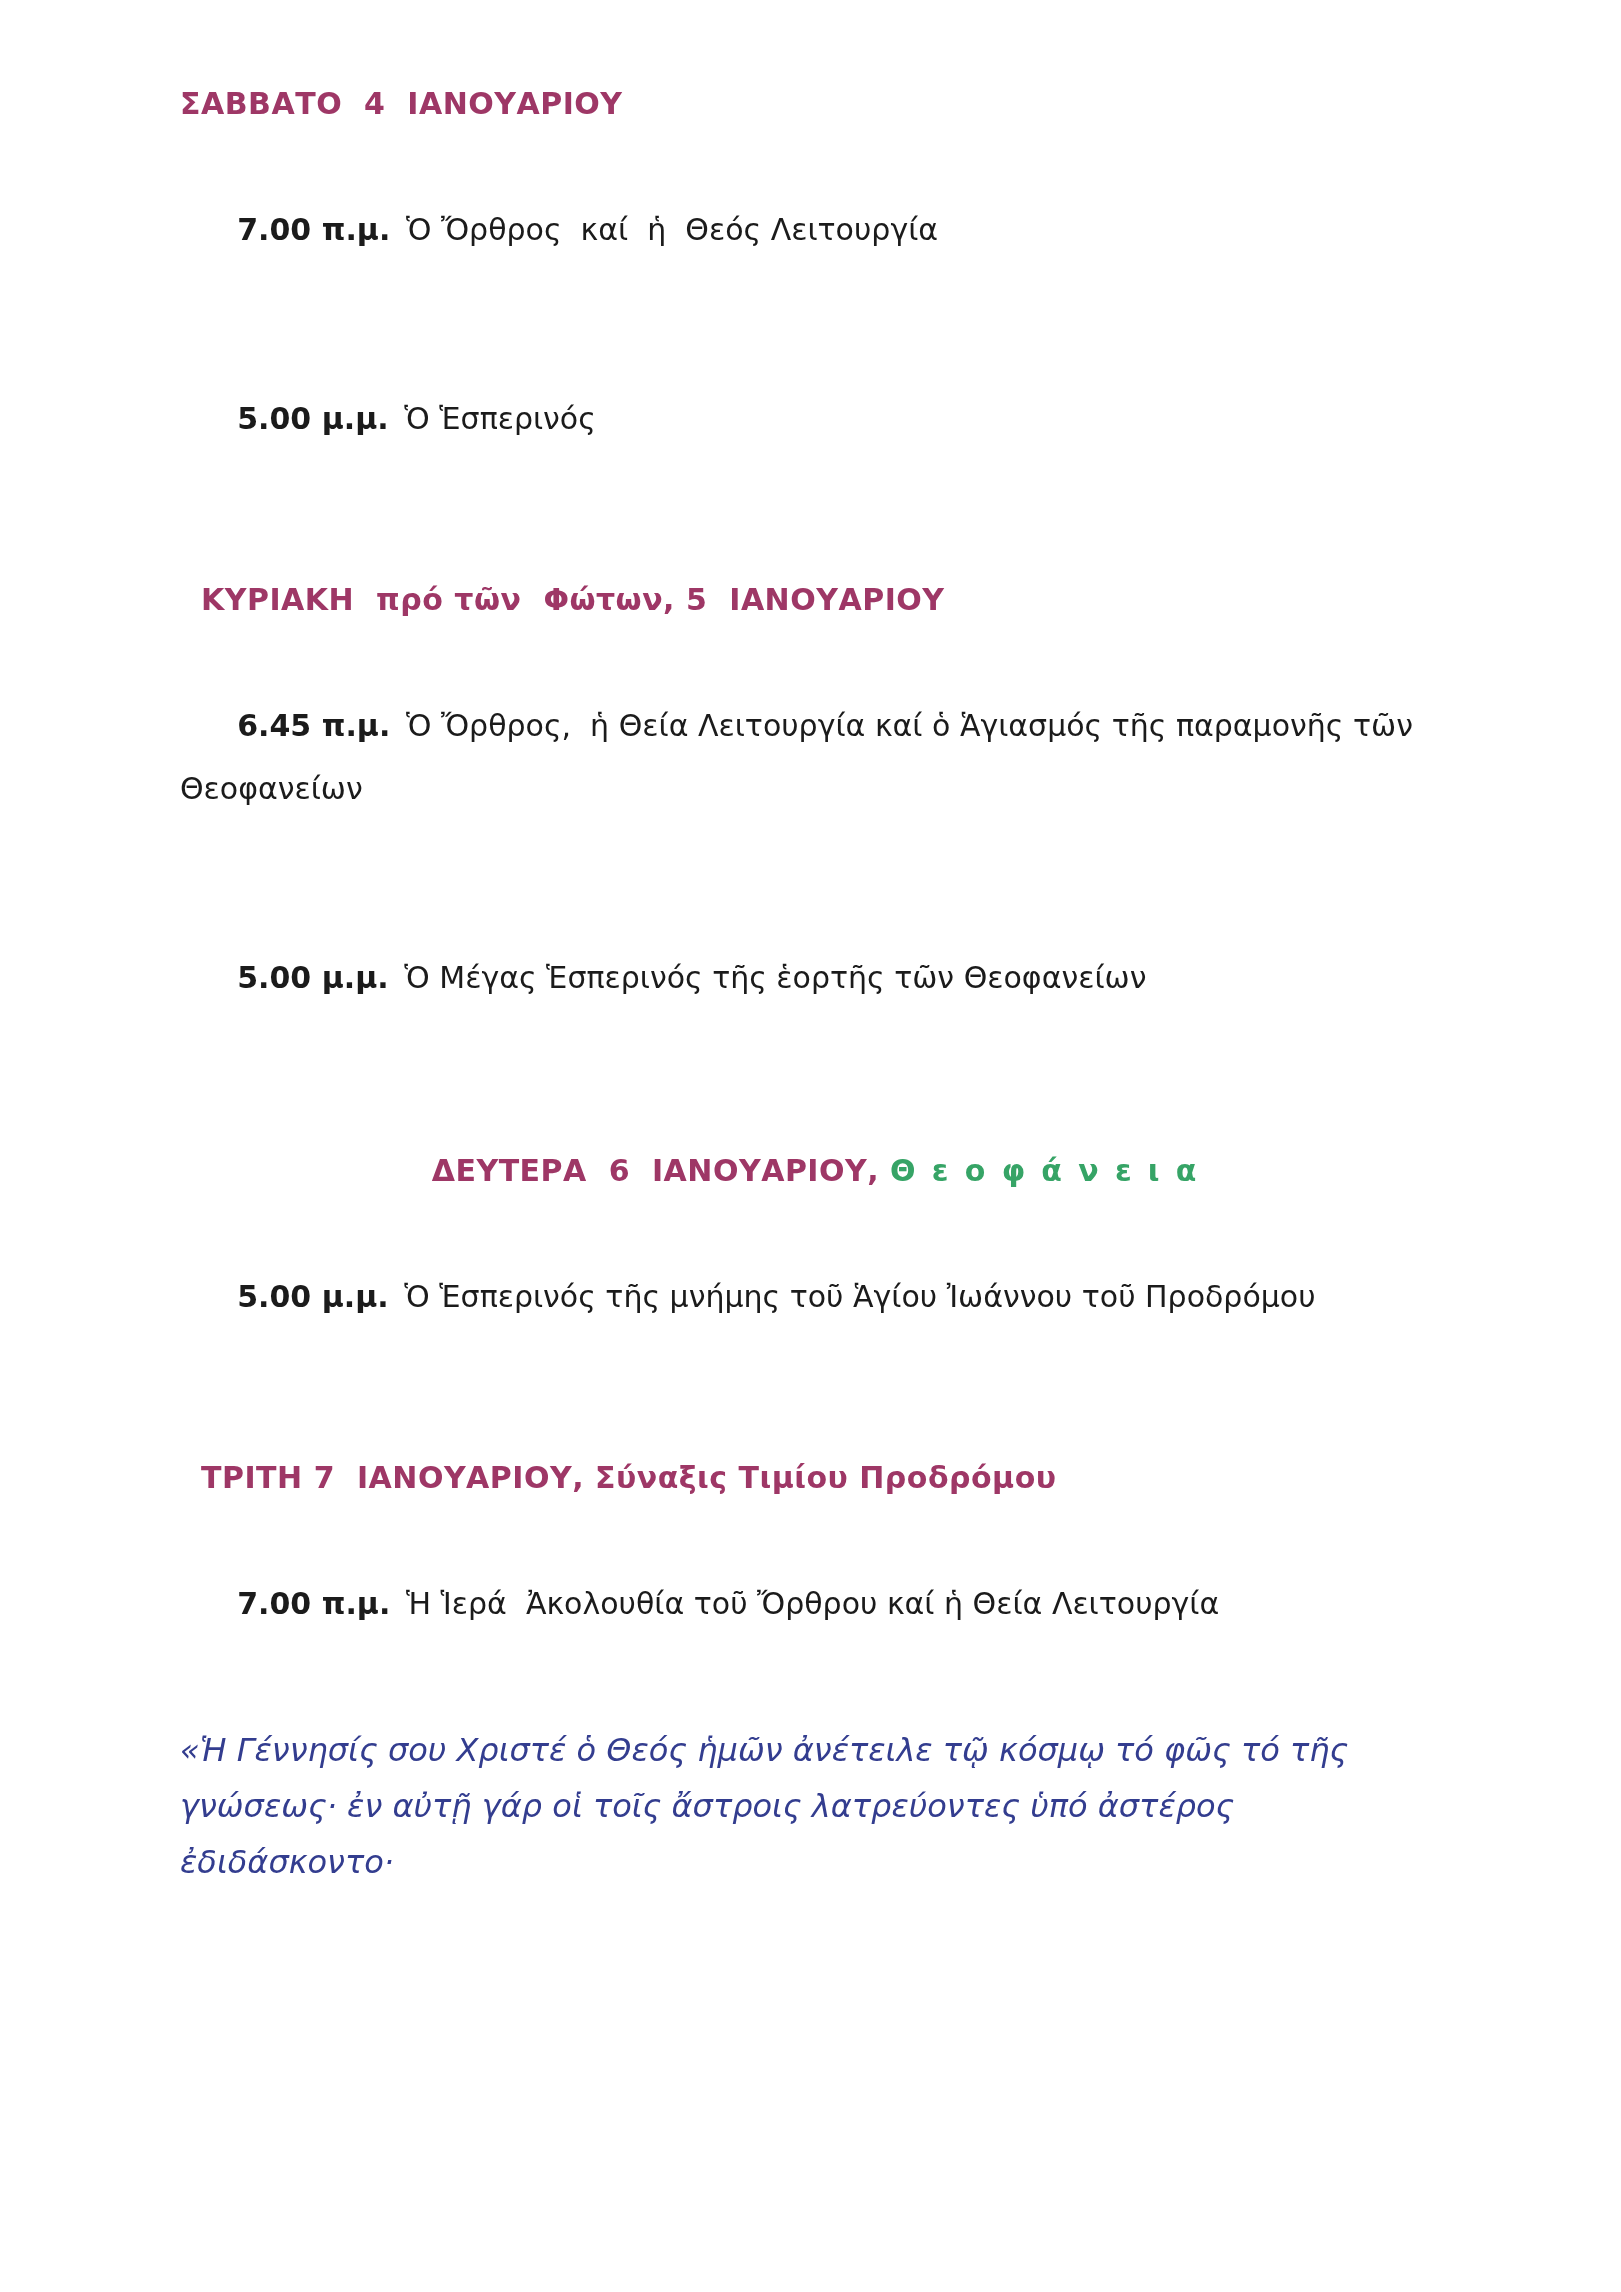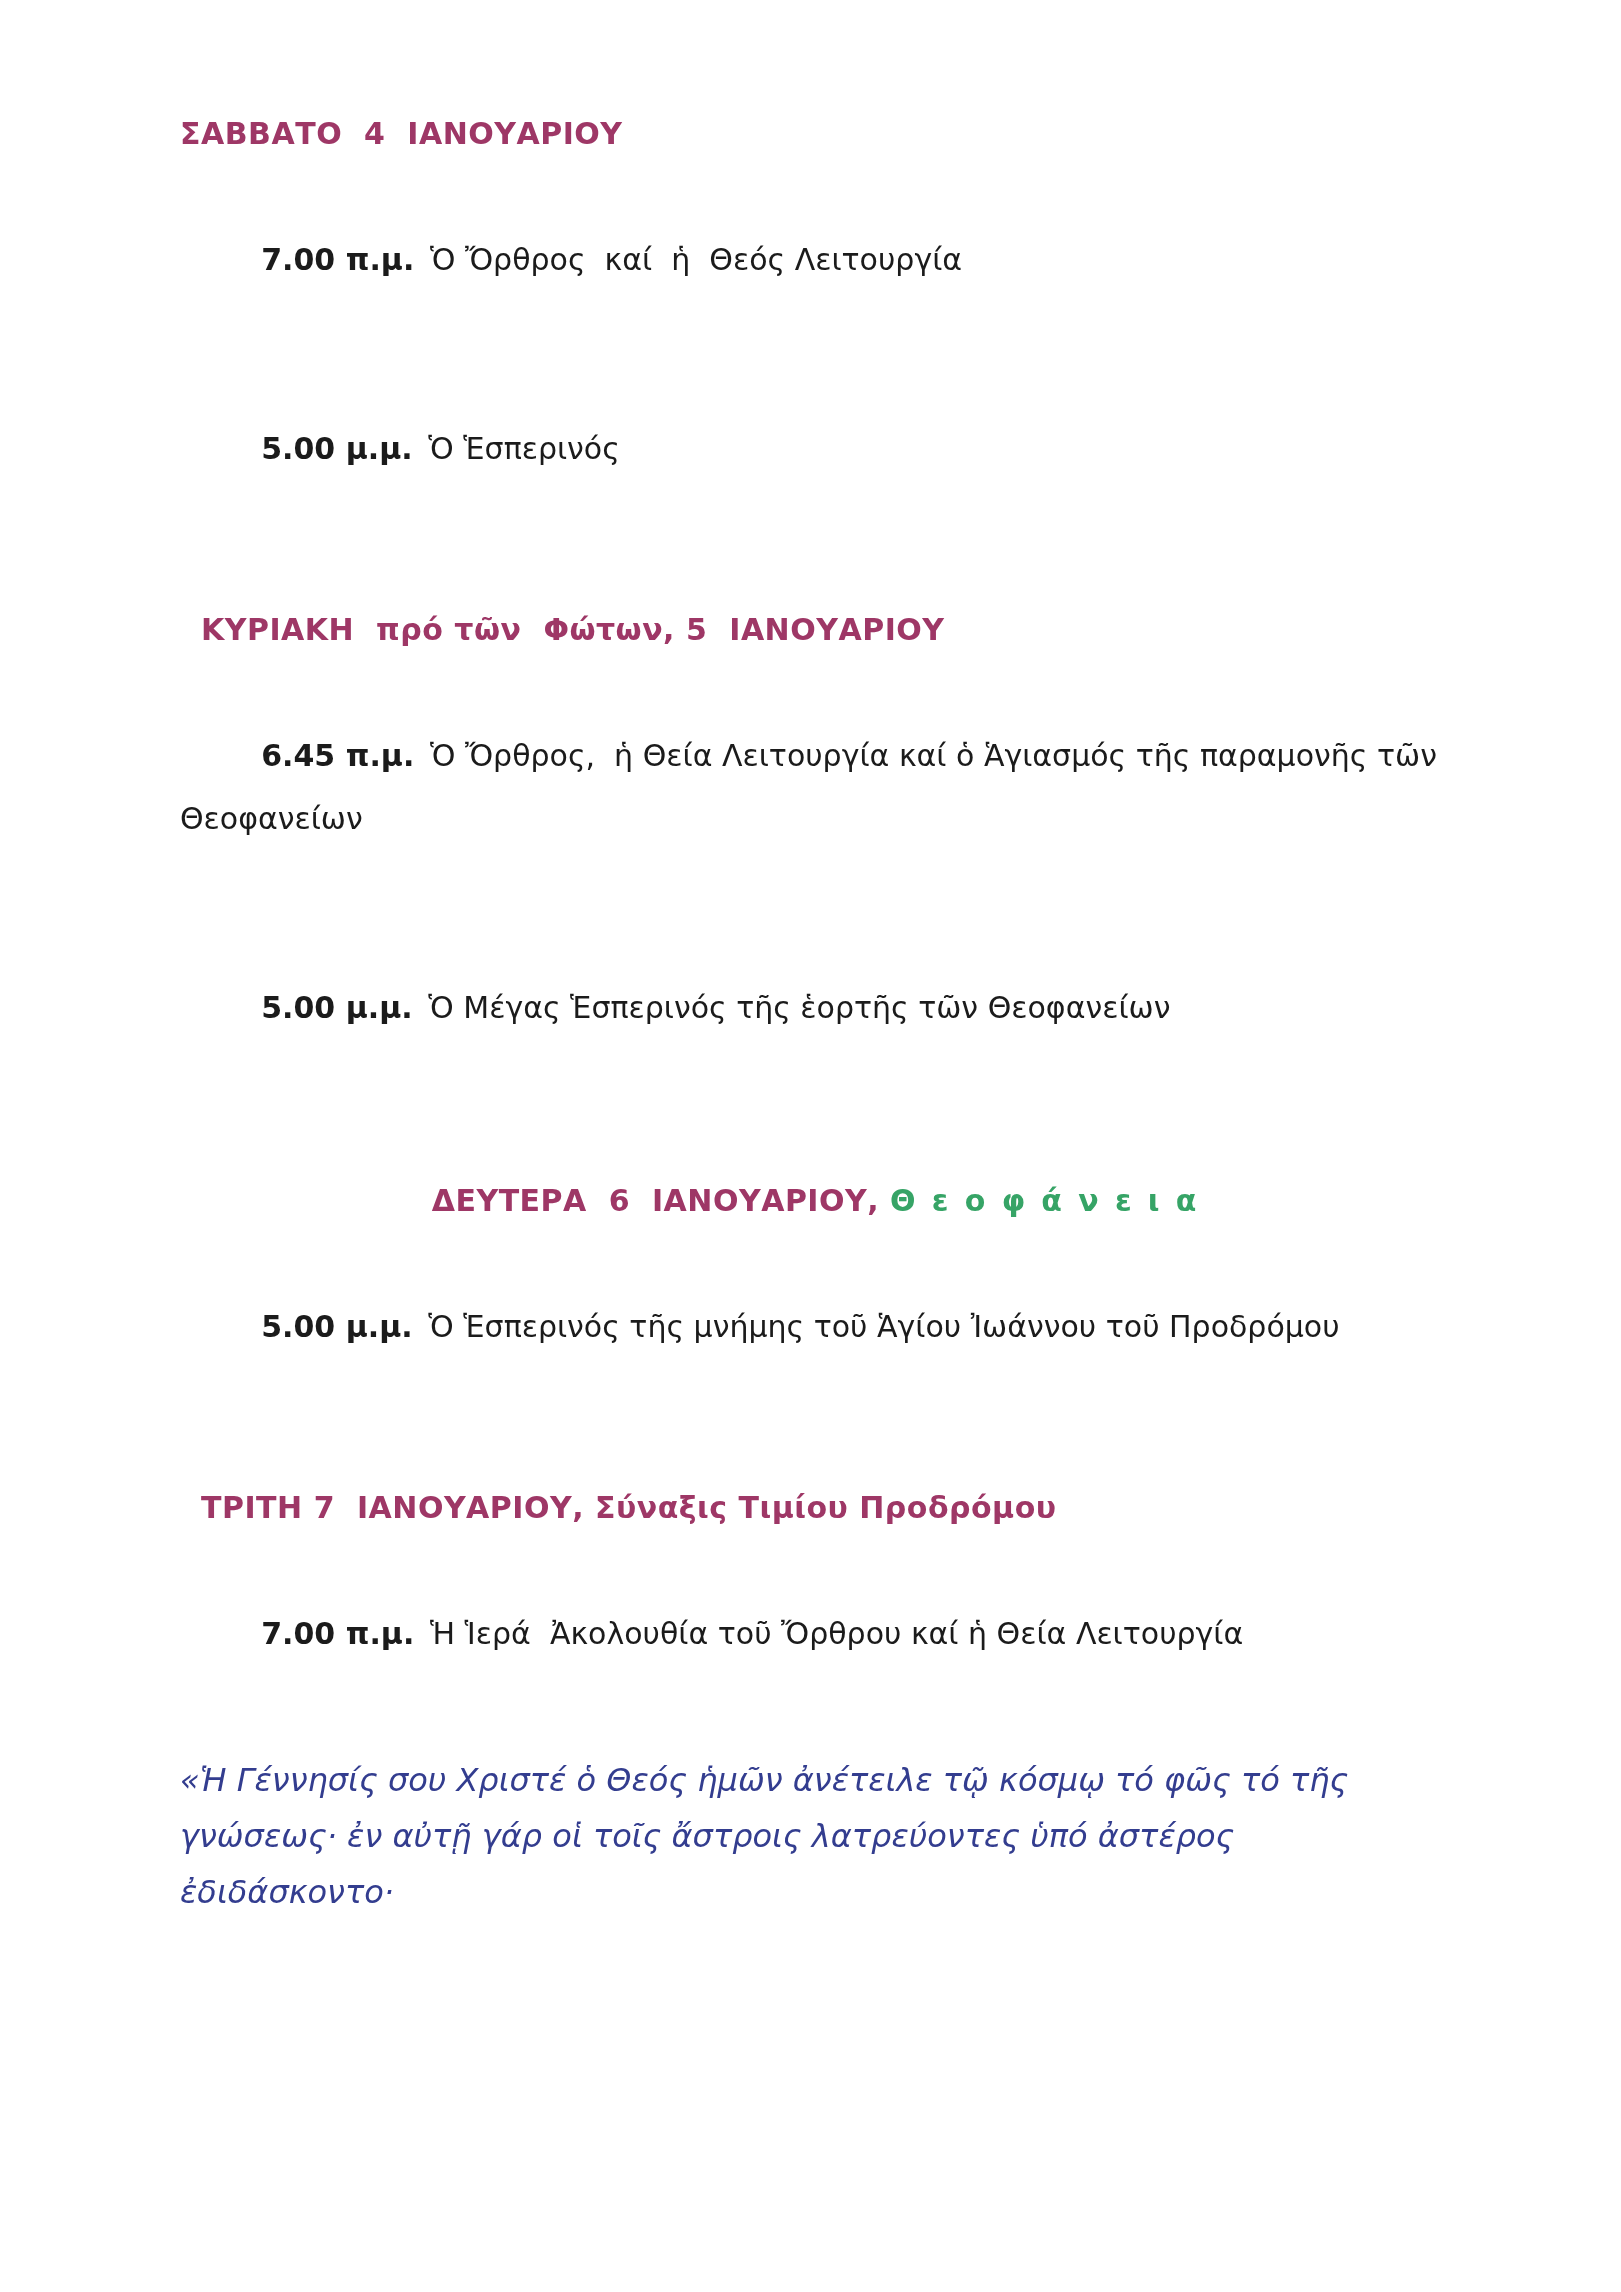--- a/index.html
+++ b/index.html
@@ -3,21 +3,21 @@
 <meta charset="utf-8">
 <style>
   html, body { margin: 0; padding: 0; background: #ffffff; }
   .page {
     position: relative;
     width: 1447px;
     height: 2293px;
     margin: 0 auto;
     background: #ffffff;
     box-sizing: border-box;
-    padding: 102px 83px 0 93px;
+    padding: 72px 83px 0 93px;
     font-family: "DejaVu Sans", "Liberation Sans", sans-serif;
     color: #1b1b1b;
     overflow: hidden;
   }
 
   
   .sec-heading {
     margin: 0;
     font-size: 30px;
     font-weight: 700;
@@ -34,21 +34,20 @@
   }
   .entry {
     margin: 0;
     font-size: 30px;
     line-height: 63px;
     white-space: pre-wrap;
   }
   .entry .time {
     font-weight: 700;
     margin-right: 15.7px;
-    margin-left: 24px;
   }
   .entry .wrap-line { display: block; }
 
   
   .apolytikion-title {
     margin: 86px 0 0 0;
     font-size: 35px;
     font-weight: 700;
     line-height: 67px;
     color: #1f8a1f;

